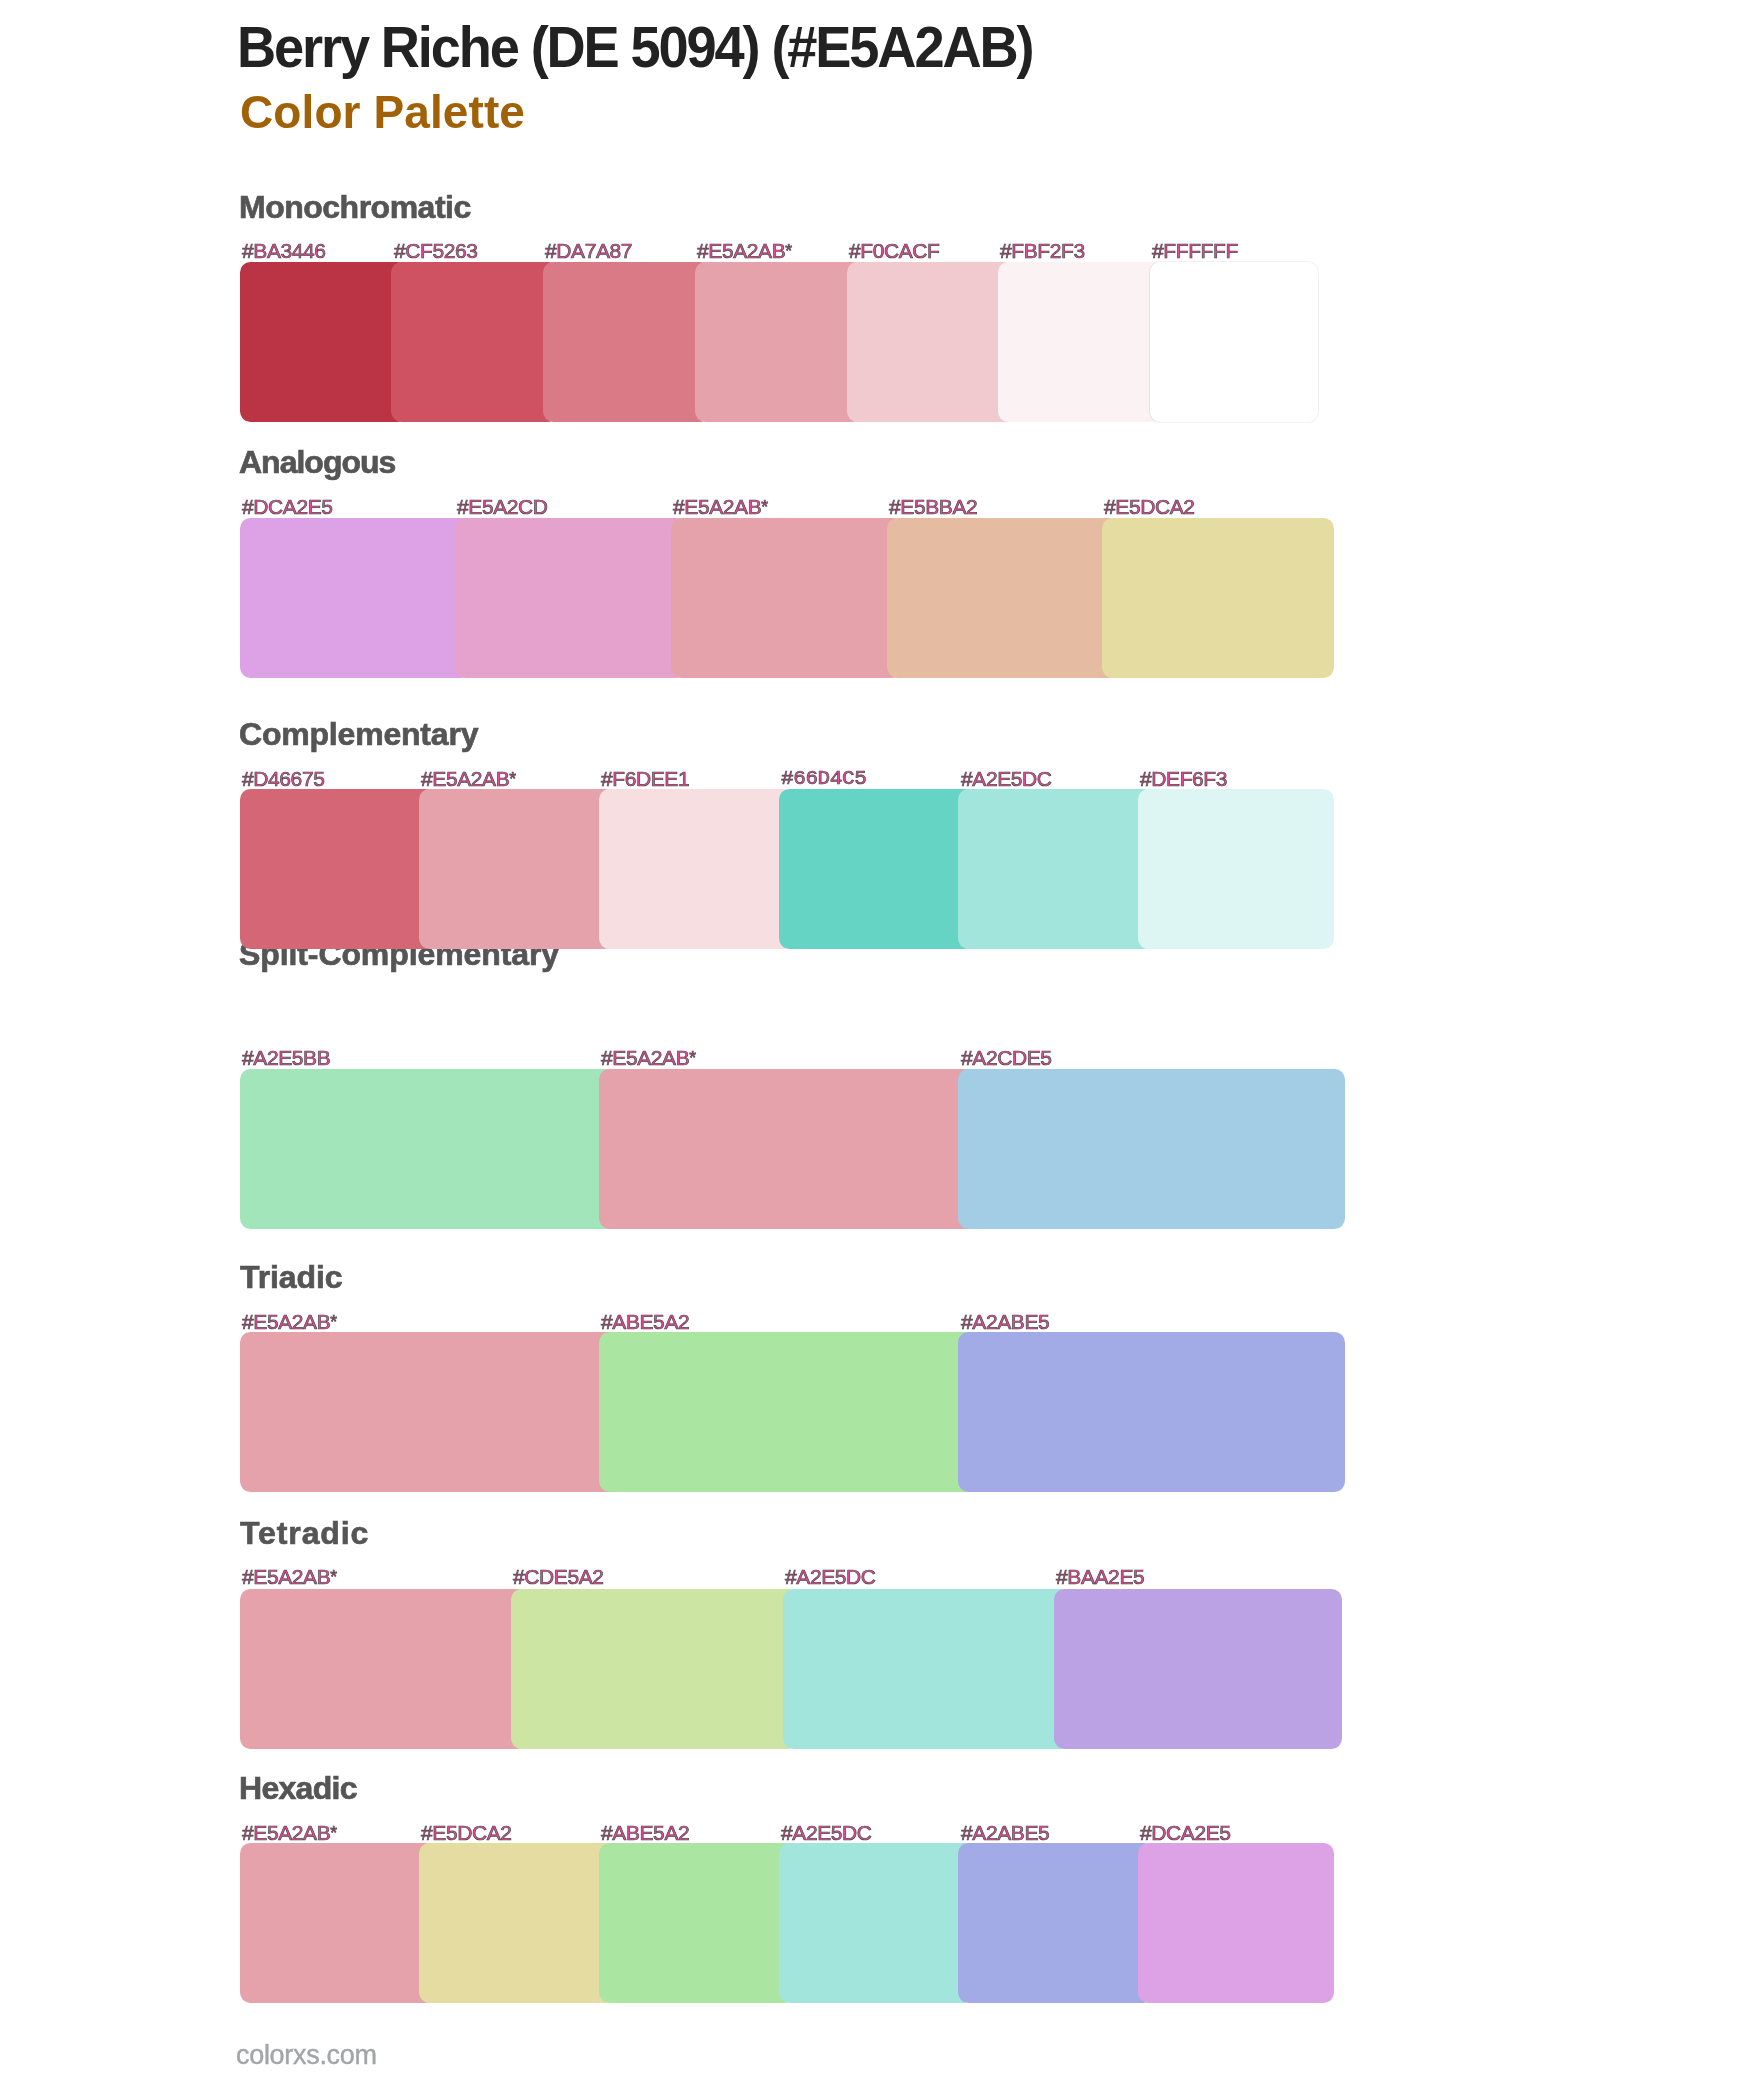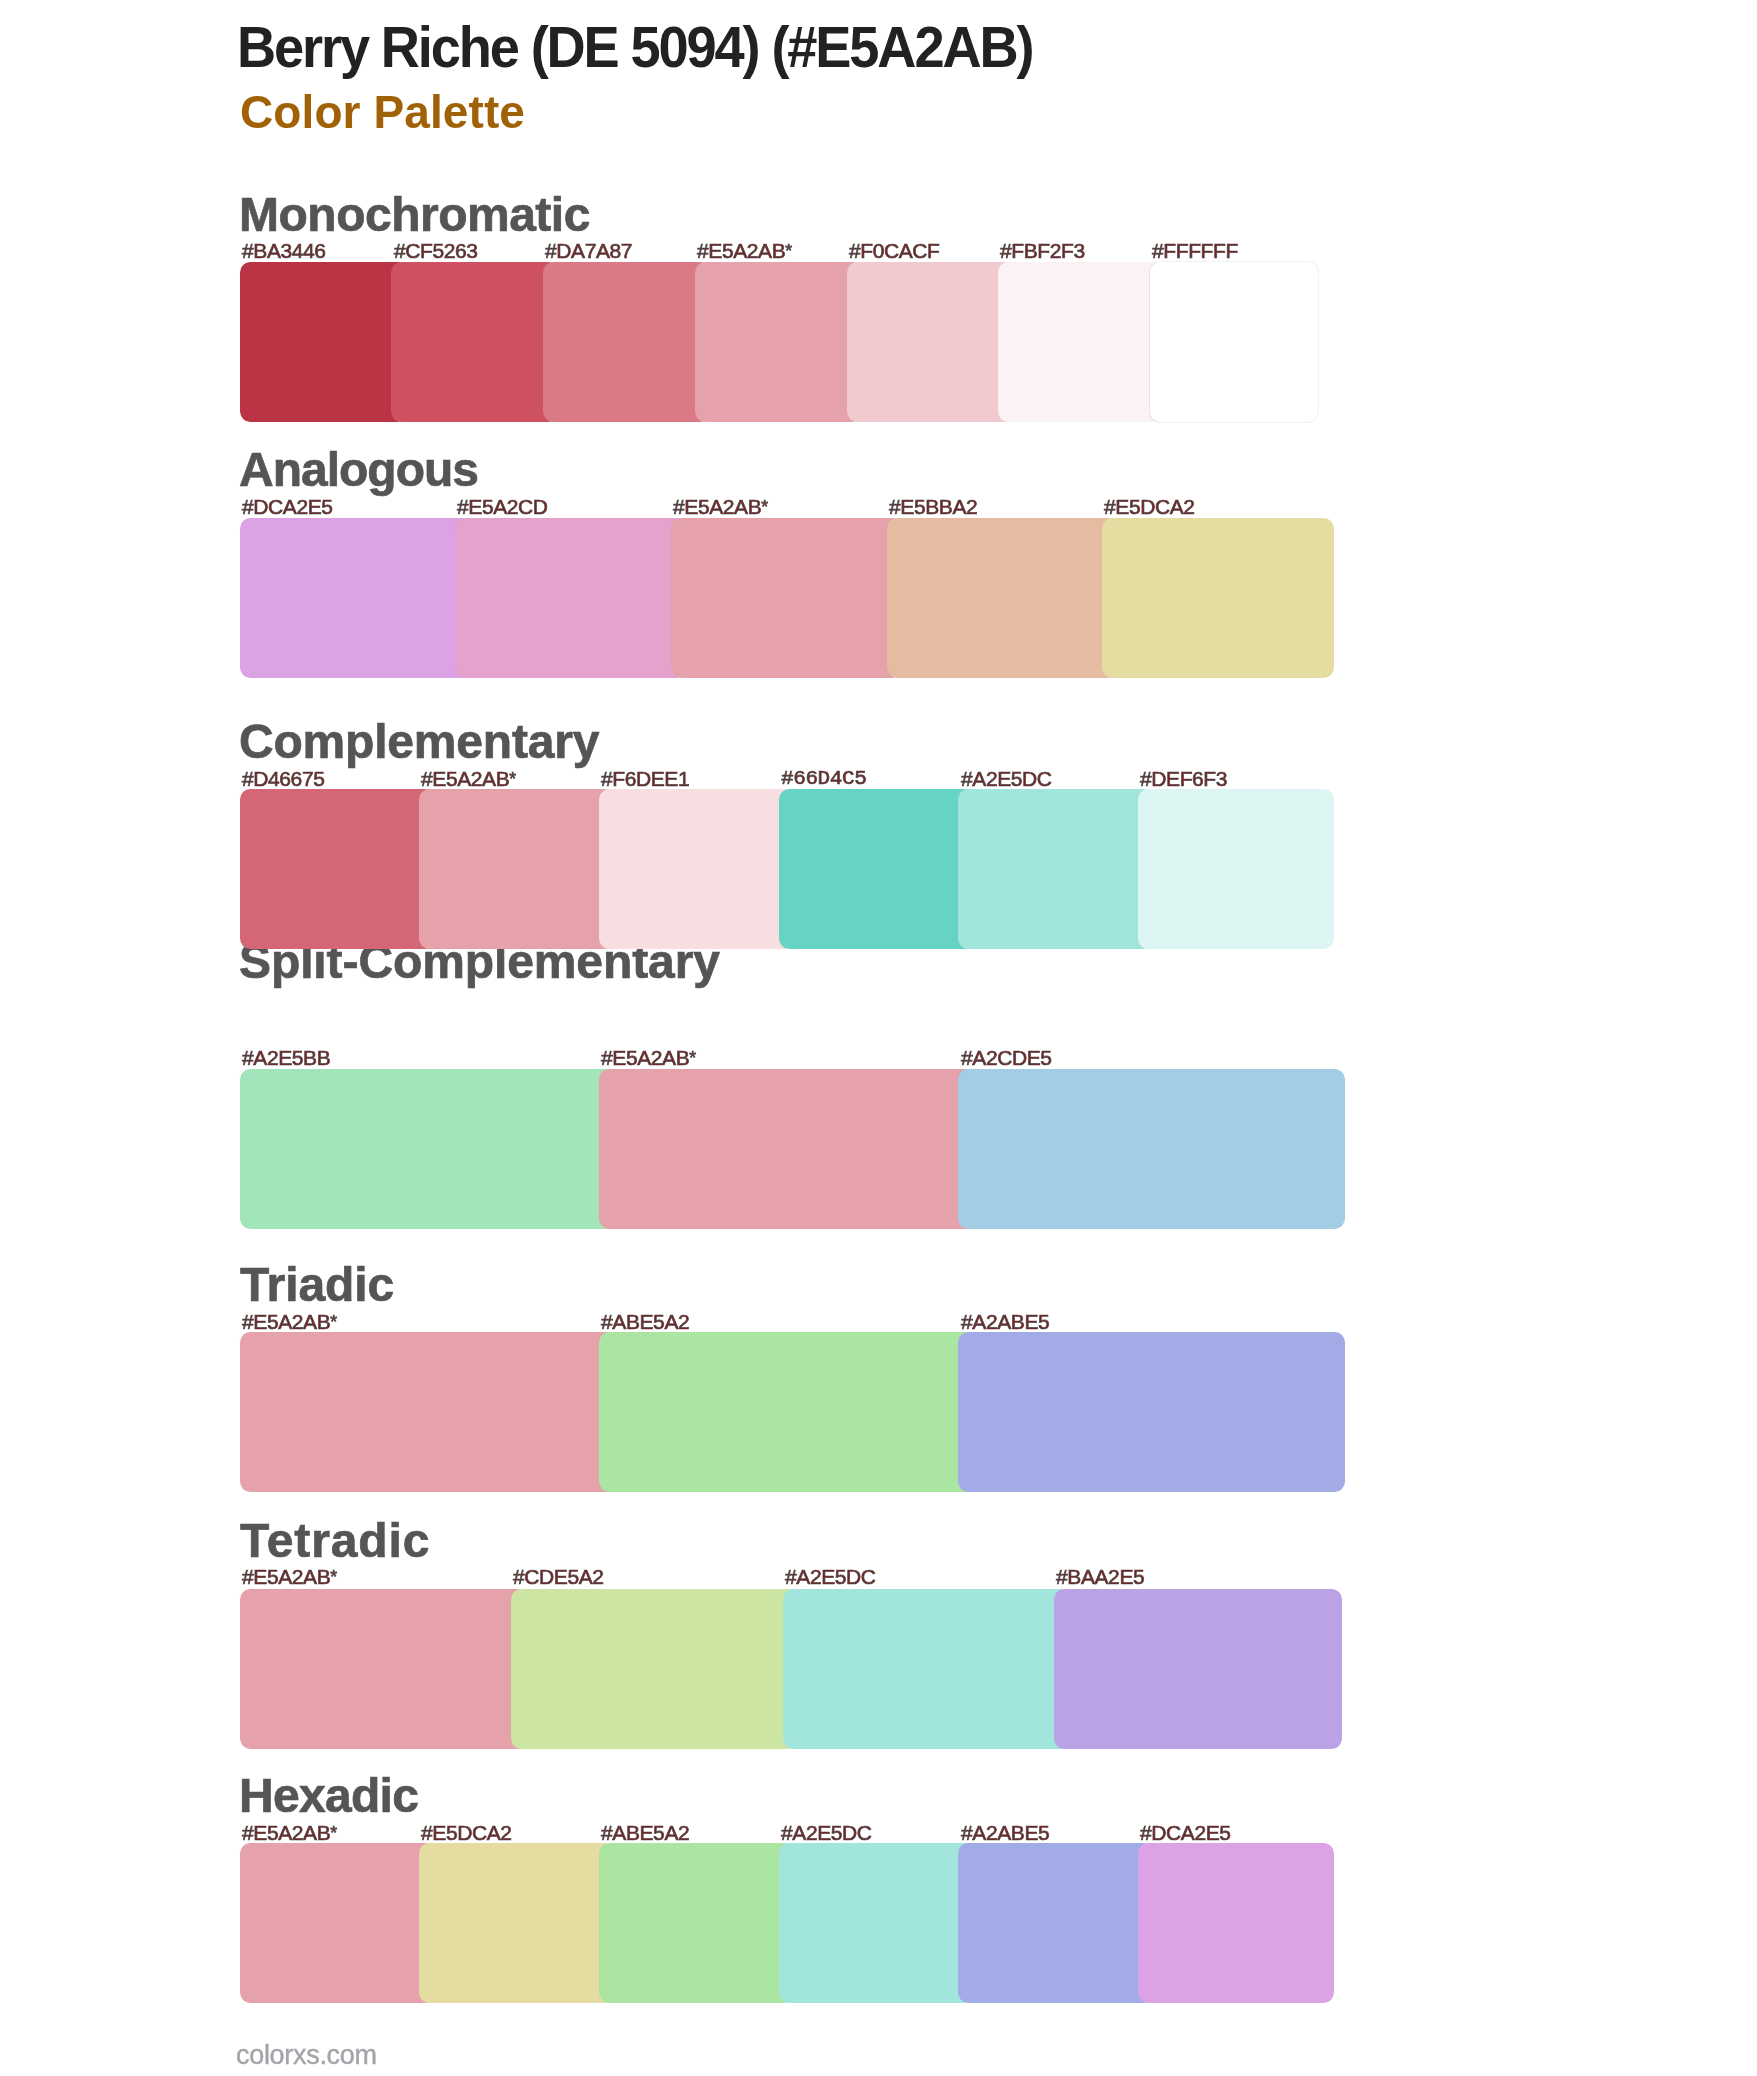--- a/index.html
+++ b/index.html
@@ -18,27 +18,27 @@
     letter-spacing:-2.3px;white-space:nowrap;line-height:1;
     transform-origin:0 0;transform:scaleX(0.935);
   }
   .subtitle{
     position:absolute;left:240px;top:89px;
     font-size:46px;font-weight:bold;color:#a16207;
     letter-spacing:0.1px;white-space:nowrap;line-height:1;
   }
   .sec-title{
     position:absolute;left:239px;
-    font-size:48px;font-weight:bold;color:#555555;
+    font-size:32px;font-weight:bold;color:#555555;
     -webkit-text-stroke:0.7px #555555;
     letter-spacing:-0.6px;white-space:nowrap;line-height:1;
   }
   .hexlabel{
     position:absolute;
-    font-size:21px;font-weight:normal;color:#7f1d1d;
+    font-size:21px;font-weight:normal;color:#ec4899;
     -webkit-text-stroke:0.7px #4a4a4a;
     letter-spacing:-0.4px;white-space:nowrap;line-height:1;
   }
   .star{font-size:0.84em;position:relative;top:-1.2px;}
   .swatch{
     position:absolute;height:160px;border-radius:10.4px;
   }
   .swatch.light{box-shadow:0 0 0 1px rgba(0,0,0,0.055);}
   .footer{
     position:absolute;left:236px;top:2042px;

